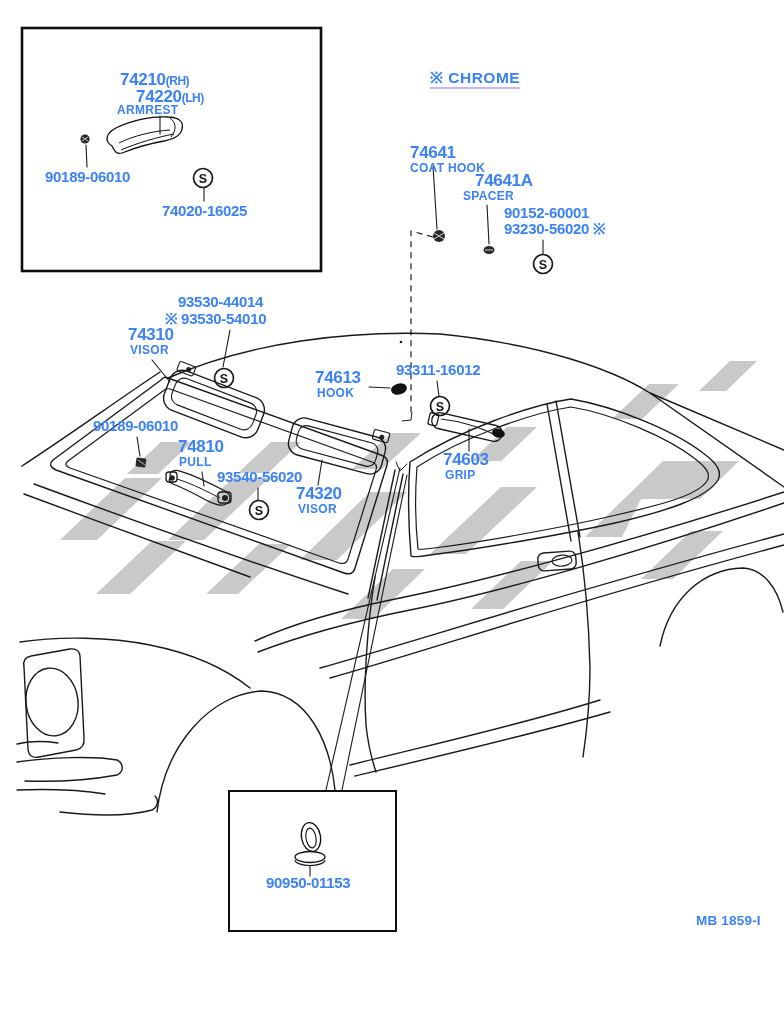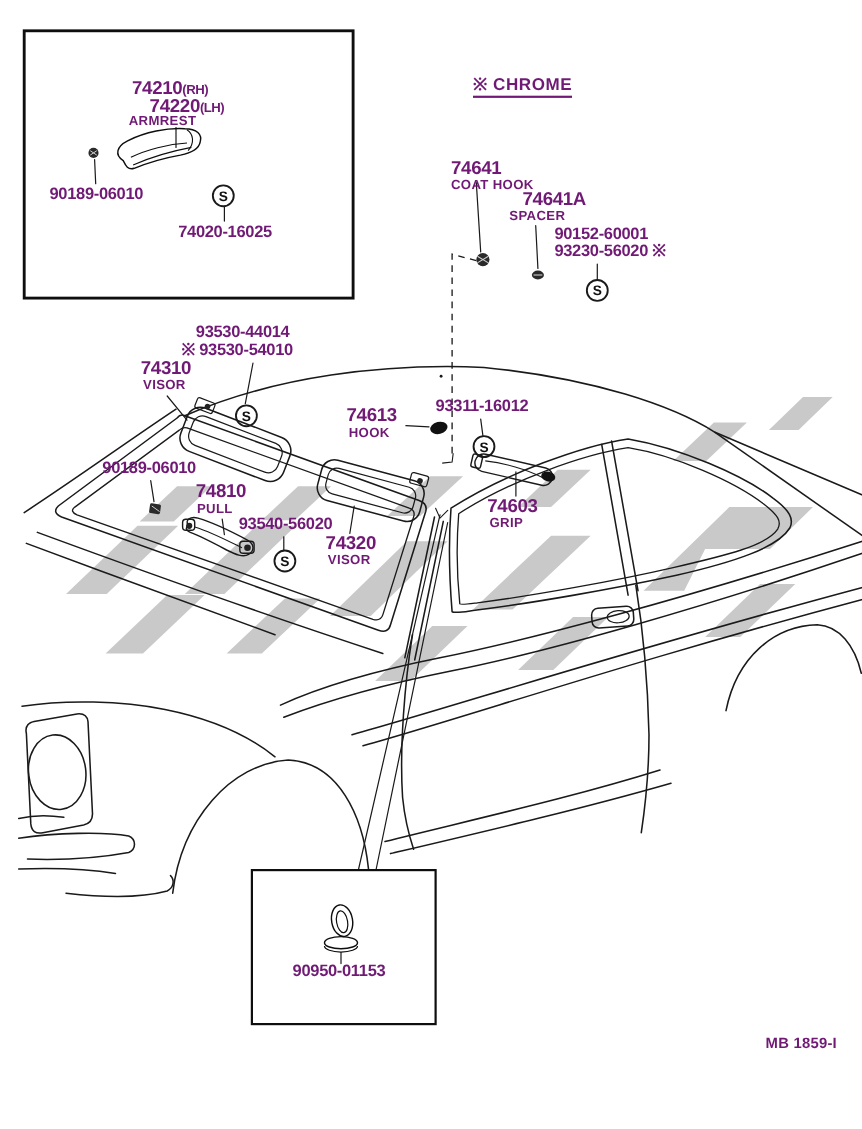--- a/index.html
+++ b/index.html
@@ -1,24 +1,24 @@
 <!DOCTYPE html>
 <html><head>
 <meta charset="utf-8">
 <style>
   html,body{margin:0;padding:0;background:#ffffff;}
   .stage{position:relative;width:784px;height:1026px;background:#fff;overflow:hidden;
          font-family:"Liberation Sans",sans-serif;color:#0e0e0e;}
   svg{position:absolute;left:0;top:0;}
-  .lbl{position:absolute;white-space:nowrap;font-weight:bold;color:#701a75;letter-spacing:-0.3px;line-height:1;}
+  .lbl{position:absolute;white-space:nowrap;font-weight:bold;color:#3b82f6;letter-spacing:-0.3px;line-height:1;}
   .n17{font-size:17px;}
   .n15{font-size:15px;}
   .w12{font-size:12px;letter-spacing:0.3px;}
   .sm{font-size:12px;letter-spacing:-0.5px;}
-  .chrome{font-size:15.5px;border-bottom:2px solid #701a75;padding-bottom:1px;letter-spacing:0.5px;}
+  .chrome{font-size:15.5px;border-bottom:2px solid #c4b5fd;padding-bottom:1px;letter-spacing:0.5px;}
   .doc{font-size:13.5px;letter-spacing:0.2px;}
 </style>
 </head>
 <body>
 
 <div class="stage">
 
 <svg width="784" height="1026" viewBox="0 0 784 1026">
 
   <g fill="#c9c9c9" stroke="none">
@@ -236,15 +236,15 @@
 <div class="lbl n15" style="left:217px;top:469px;">93540-56020</div>
 
 <div class="lbl n17" style="left:296px;top:485px;">74320</div>
 <div class="lbl w12" style="left:298px;top:503px;">VISOR</div>
 
 <div class="lbl n17" style="left:443px;top:451px;">74603</div>
 <div class="lbl w12" style="left:445px;top:469px;">GRIP</div>
 
 <div class="lbl n15" style="left:266px;top:875px;">90950-01153</div>
 
-<div class="lbl doc" style="left:696px;top:942px;">MB 1859-I</div>
+<div class="lbl doc" style="left:696px;top:914px;">MB 1859-I</div>
 
 </div>
 
 </body></html>

